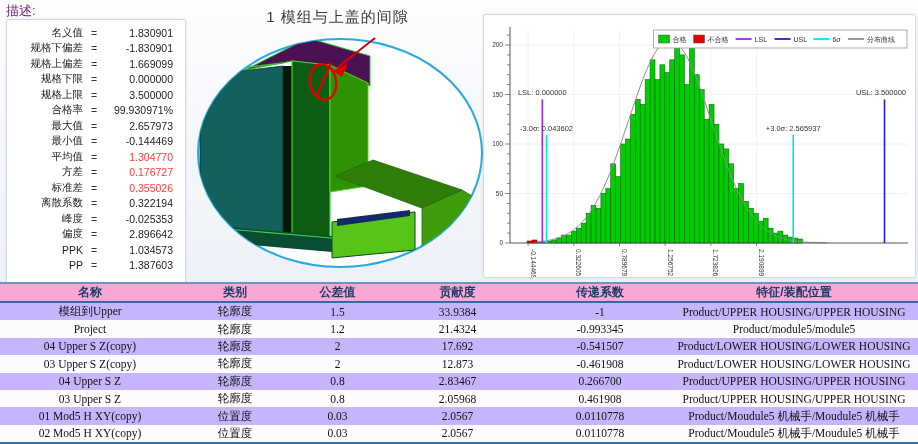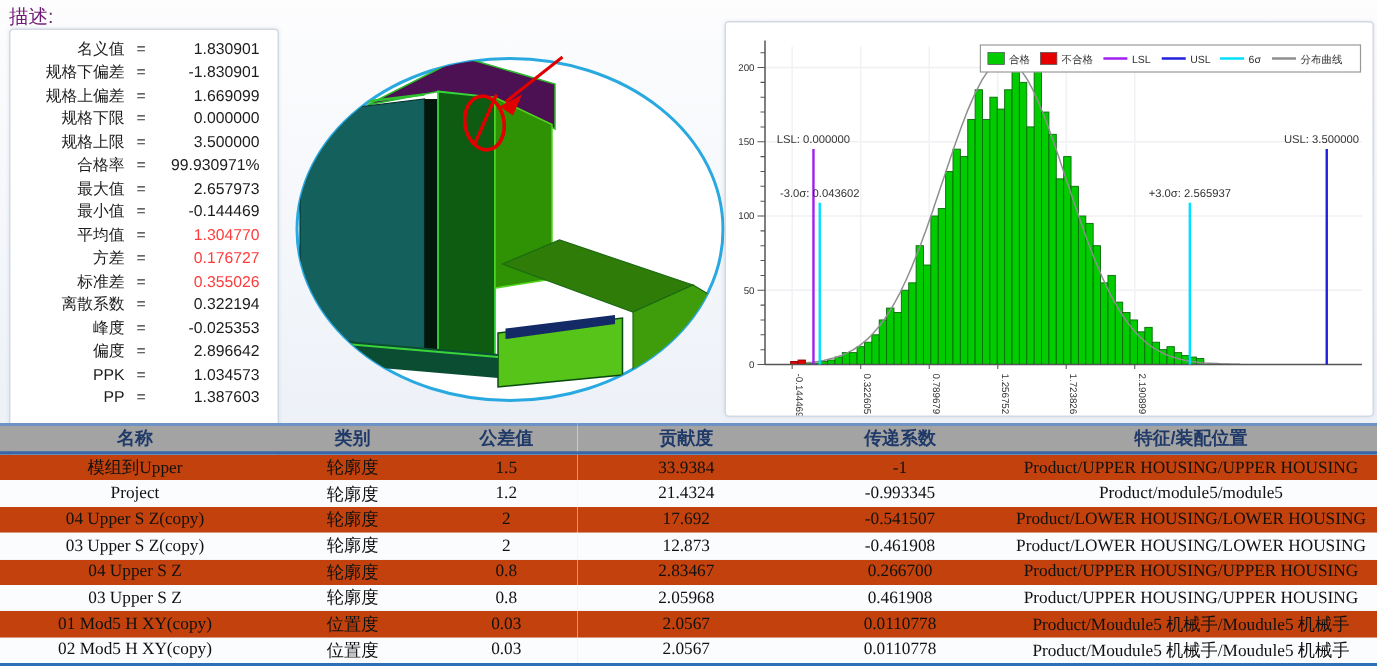--- a/index.html
+++ b/index.html
@@ -26,28 +26,28 @@
   #cad-canvas{position:absolute;left:0;top:0;width:295px;height:282px;}
   
   #hist-panel{left:483px;top:14px;width:431px;height:262px;}
   #hist-panel svg{font-family:"Liberation Sans",sans-serif;}
   
   #contrib-table-wrap{position:absolute;left:0;top:282px;width:918px;}
   table{border-collapse:collapse;width:918px;table-layout:fixed;}
   thead tr{border-top:2px solid #6d92c4;}
   th{
     font-size:12px;font-weight:bold;color:#1f3a68;height:16px;
-    background:#a3a3a3;text-align:center;padding:0;white-space:nowrap;overflow:hidden;
+    background:#f9a8d4;text-align:center;padding:0;white-space:nowrap;overflow:hidden;
     border-bottom:2px solid #3a66a8;
   }
   td{
     font-family:"Liberation Serif",serif;font-size:11.5px;color:#111;height:17.4px;
     text-align:center;padding:0 2px;white-space:nowrap;overflow:hidden;
   }
-  tr.row-odd{background:#c2410c;}
+  tr.row-odd{background:#c4b5fd;}
   tr.row-even{background:#fbfcfe;}
   #table-bottom-line{height:3px;background:#2d6fb5;width:918px;}
   .c0{width:180px}.c1{width:110px}.c2{width:95px}.c3{width:145px}.c4{width:140px}.c5{width:248px}
 </style>
 </head>
 <body>
 
 <div id="desc-label">描述:</div>
 
 <div id="stats-panel" class="card">
@@ -157,20 +157,21 @@
         <line x1="25" y1="228" x2="142" y2="238" stroke="#3ad43a" stroke-width="1.2"></line>
       </g>
       <g>
         <ellipse cx="133" cy="82" rx="13" ry="18" fill="none" stroke="#e00000" stroke-width="2.4" transform="rotate(-10 133 82)"></ellipse>
         <line x1="126" y1="97" x2="141" y2="63" stroke="#e00000" stroke-width="2.2"></line>
         <line x1="185" y1="38" x2="147" y2="68" stroke="#e00000" stroke-width="2"></line>
         <polygon points="143,71 158,63 152,77" fill="#e00000"></polygon>
       </g>
     </svg>
   </div>
+  <div id="cad-title">1 模组与上盖的间隙</div>
 </div>
 
 <div id="hist-panel" class="card"><svg width="431" height="262" viewBox="0 0 431 262">
       <line x1="26" y1="178.5" x2="424" y2="178.5" stroke="#eef0f3" stroke-width="1"></line>
       <line x1="26" y1="129" x2="424" y2="129" stroke="#eef0f3" stroke-width="1"></line>
       <line x1="26" y1="79.5" x2="424" y2="79.5" stroke="#eef0f3" stroke-width="1"></line>
       <line x1="26" y1="30" x2="424" y2="30" stroke="#eef0f3" stroke-width="1"></line>
       <line x1="44.1" y1="16" x2="44.1" y2="228" stroke="#f0f2f4" stroke-width="1"></line>
       <line x1="89.8" y1="16" x2="89.8" y2="228" stroke="#f0f2f4" stroke-width="1"></line>
       <line x1="135.5" y1="16" x2="135.5" y2="228" stroke="#f0f2f4" stroke-width="1"></line>

